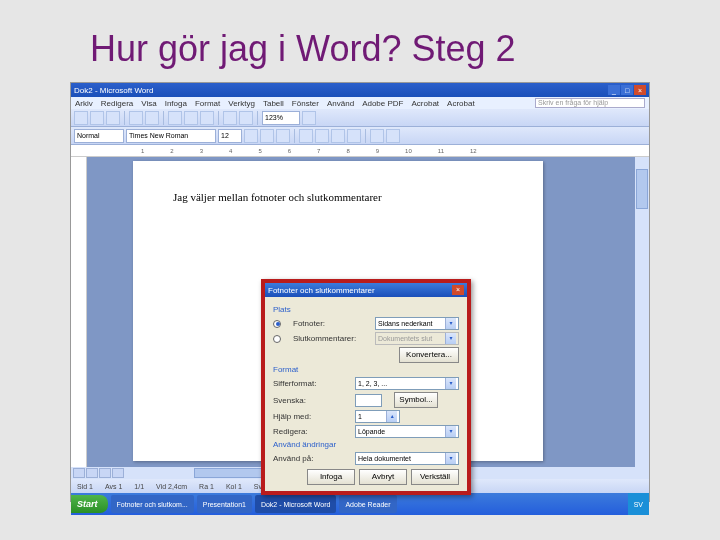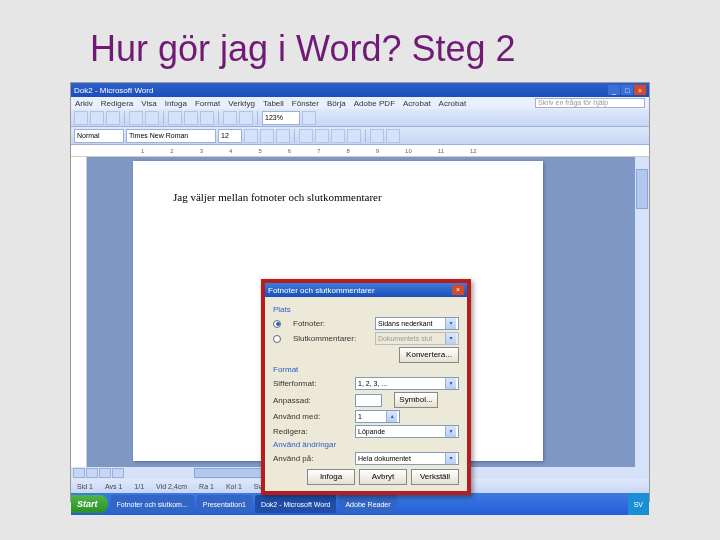--- a/index.html
+++ b/index.html
@@ -70,21 +70,21 @@
 
     <div class="menubar">
       <span>Arkiv</span>
       <span>Redigera</span>
       <span>Visa</span>
       <span>Infoga</span>
       <span>Format</span>
       <span>Verktyg</span>
       <span>Tabell</span>
       <span>Fönster</span>
-      <span>Börja</span>
+      <span>Använd</span>
       <span>Adobe PDF</span>
       <span>Acrobat</span>
       <span>Acrobat</span>
       <div class="help-box">Skriv en fråga för hjälp</div>
     </div>
 
     <div class="toolbar">
       <span class="tb-btn"></span>
       <span class="tb-btn"></span>
       <span class="tb-btn"></span>
@@ -173,26 +173,26 @@
 
           <div class="grp-label">Format</div>
           <div class="dlg-row">
             <label>Sifferformat:</label>
             <div class="dlg-combo">
                 <span>1, 2, 3, ...</span>
                 <span class="arrow">▾</span>
               </div>
           </div>
           <div class="dlg-row">
-            <label>Anpassad:</label>
+            <label>Svenska:</label>
             <div class="dlg-combo" style="flex:0.5"></div>
             <div class="dlg-btn" style="width:44px">Symbol...</div>
           </div>
           <div class="dlg-row">
-            <label>Använd med:</label>
+            <label>Hjälp med:</label>
             <div class="dlg-combo" style="flex:0.4">
                 <span>1</span>
                 <span class="arrow">▴</span>
               </div>
           </div>
           <div class="dlg-row">
             <label>Redigera:</label>
             <div class="dlg-combo">
                 <span>Löpande</span>
                 <span class="arrow">▾</span>

